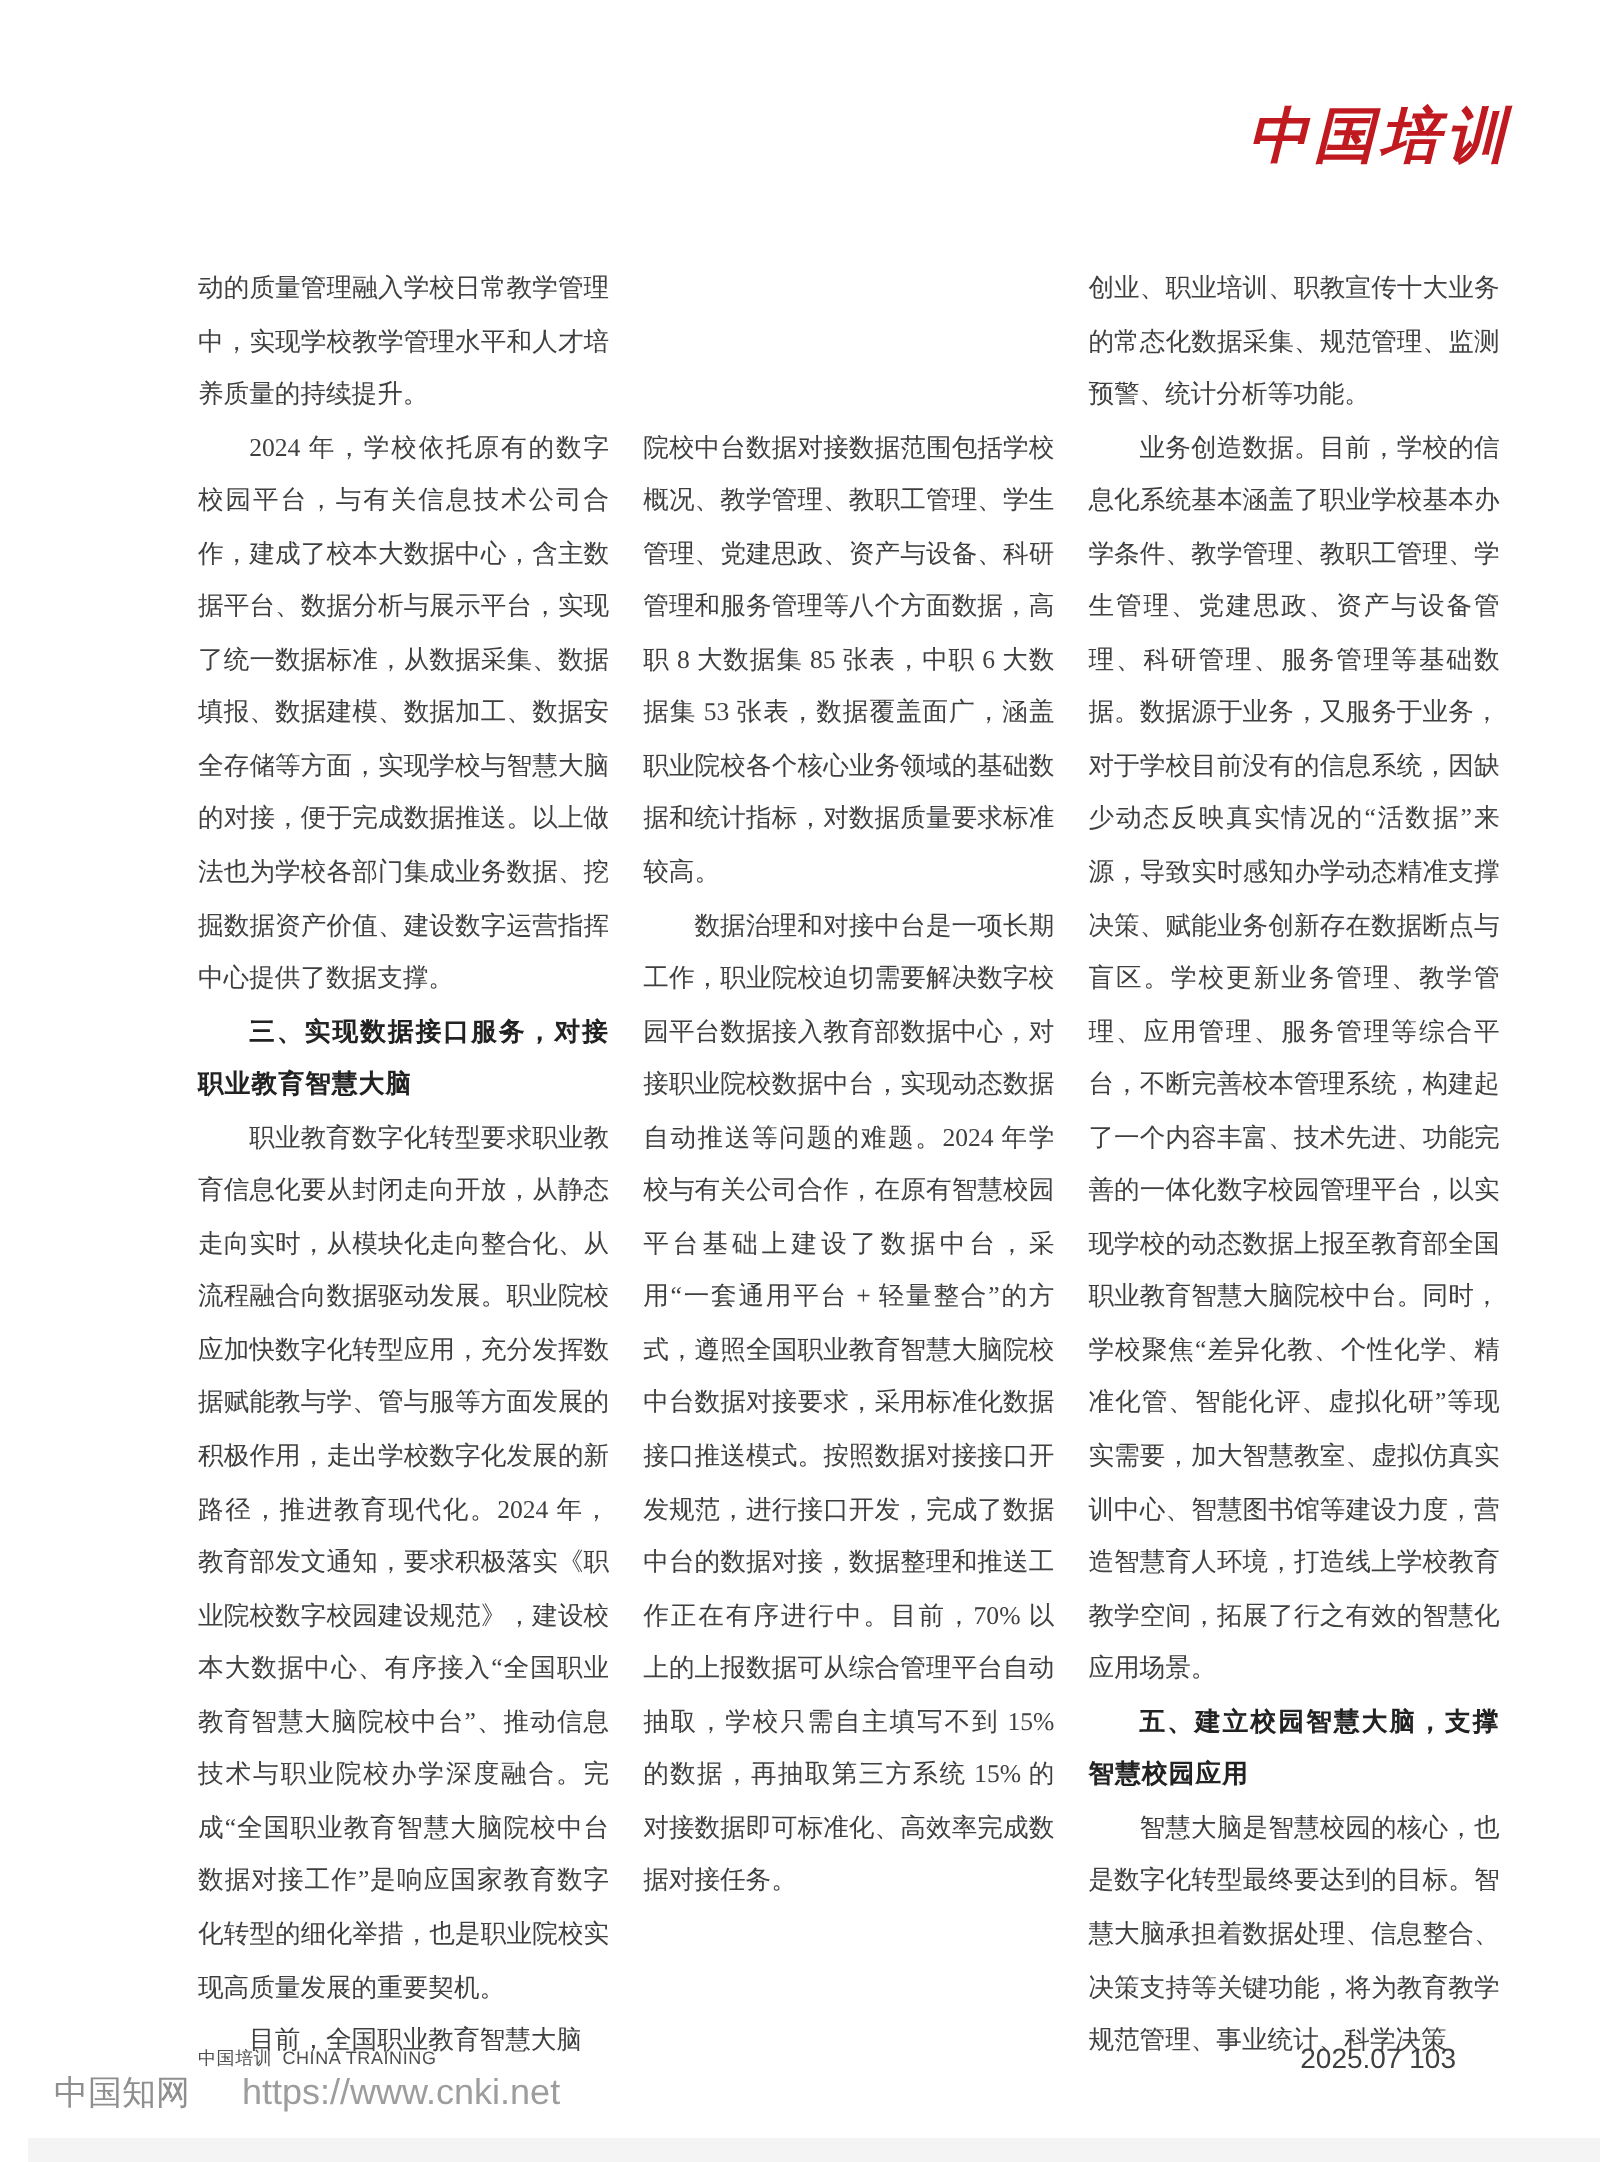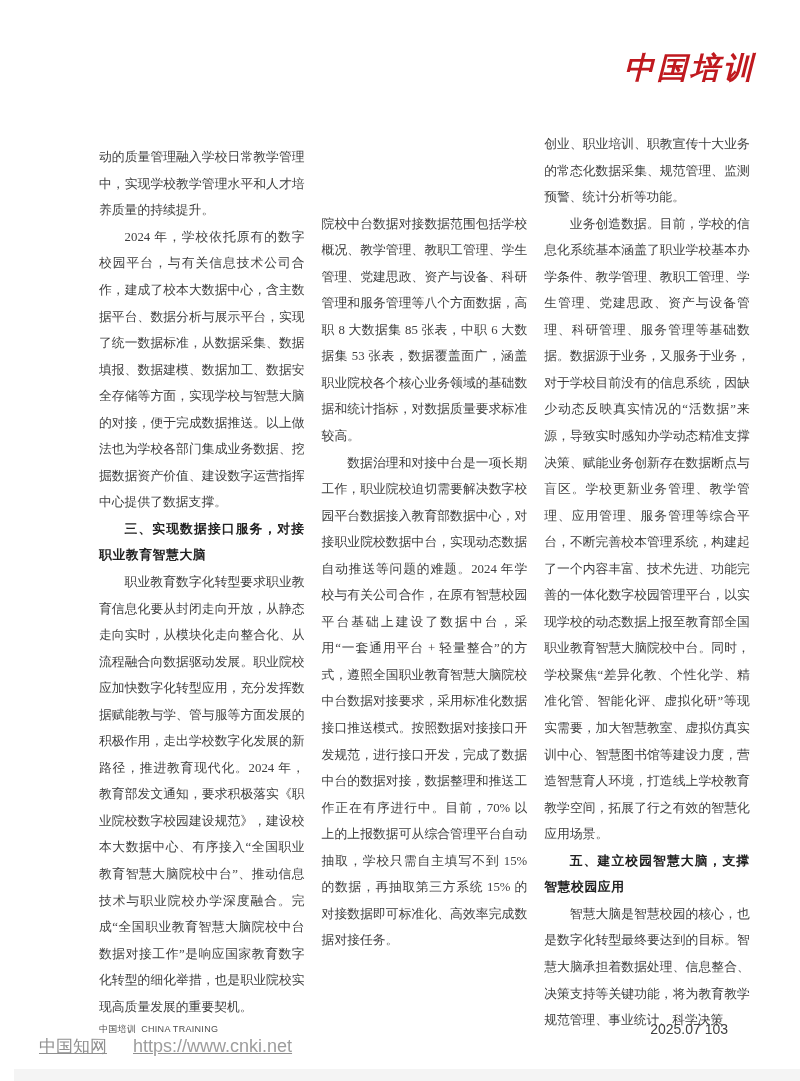--- a/index.html
+++ b/index.html
@@ -48,25 +48,24 @@
   }
   .footer-journal .en { margin-left:5px;text-align:center; }
   .footer-issue {
     position:absolute; right:72px; top:1021px;
     font-size:14px; color:#3f3f3f;
     font-family:"Liberation Sans", sans-serif;
   }
 
   
   .watermark {
-    position:absolute; left:25px; top:1035px;
+    position:absolute; left:13px; top:1035px;
     font-family:"Liberation Sans", sans-serif;
     font-size:17px; color:#8f8f8f;
     white-space:nowrap;
-    text-decoration:underline;
   }
   .watermark .url { margin-left:26px; font-size:18px; color:#9d9d9d; }
 
   
   .bottom-edge {
     position:absolute; left:0; right:0; bottom:0; height:12px;
     background:#f4f4f4;
   }
 </style>
 </head>
@@ -75,20 +74,21 @@
 <div class="page">
 
   <div class="logo">中国培训</div>
 
   <div class="article">
     <div class="col">
         <p class="block continuation">动的质量管理融入学校日常教学管理中，实现学校教学管理水平和人才培养质量的持续提升。</p>
         <p class="block paragraph">2024 年，学校依托原有的数字校园平台，与有关信息技术公司合作，建成了校本大数据中心，含主数据平台、数据分析与展示平台，实现了统一数据标准，从数据采集、数据填报、数据建模、数据加工、数据安全存储等方面，实现学校与智慧大脑的对接，便于完成数据推送。以上做法也为学校各部门集成业务数据、挖掘数据资产价值、建设数字运营指挥中心提供了数据支撑。</p>
         <p class="block heading">三、实现数据接口服务，对接职业教育智慧大脑</p>
         <p class="block paragraph">职业教育数字化转型要求职业教育信息化要从封闭走向开放，从静态走向实时，从模块化走向整合化、从流程融合向数据驱动发展。职业院校应加快数字化转型应用，充分发挥数据赋能教与学、管与服等方面发展的积极作用，走出学校数字化发展的新路径，推进教育现代化。2024 年，教育部发文通知，要求积极落实《职业院校数字校园建设规范》，建设校本大数据中心、有序接入“全国职业教育智慧大脑院校中台”、推动信息技术与职业院校办学深度融合。完成“全国职业教育智慧大脑院校中台数据对接工作”是响应国家教育数字化转型的细化举措，也是职业院校实现高质量发展的重要契机。</p>
+        <p class="block paragraph">目前，全国职业教育智慧大脑</p>
       </div>
     <div class="col">
         <p class="block continuation">院校中台数据对接数据范围包括学校概况、教学管理、教职工管理、学生管理、党建思政、资产与设备、科研管理和服务管理等八个方面数据，高职 8 大数据集 85 张表，中职 6 大数据集 53 张表，数据覆盖面广，涵盖职业院校各个核心业务领域的基础数据和统计指标，对数据质量要求标准较高。</p>
         <p class="block paragraph">数据治理和对接中台是一项长期工作，职业院校迫切需要解决数字校园平台数据接入教育部数据中心，对接职业院校数据中台，实现动态数据自动推送等问题的难题。2024 年学校与有关公司合作，在原有智慧校园平台基础上建设了数据中台，采用“一套通用平台 + 轻量整合”的方式，遵照全国职业教育智慧大脑院校中台数据对接要求，采用标准化数据接口推送模式。按照数据对接接口开发规范，进行接口开发，完成了数据中台的数据对接，数据整理和推送工作正在有序进行中。目前，70% 以上的上报数据可从综合管理平台自动抽取，学校只需自主填写不到 15% 的数据，再抽取第三方系统 15% 的对接数据即可标准化、高效率完成数据对接任务。</p>
       </div>
     <div class="col">
         <p class="block continuation">创业、职业培训、职教宣传十大业务的常态化数据采集、规范管理、监测预警、统计分析等功能。</p>
         <p class="block paragraph">业务创造数据。目前，学校的信息化系统基本涵盖了职业学校基本办学条件、教学管理、教职工管理、学生管理、党建思政、资产与设备管理、科研管理、服务管理等基础数据。数据源于业务，又服务于业务，对于学校目前没有的信息系统，因缺少动态反映真实情况的“活数据”来源，导致实时感知办学动态精准支撑决策、赋能业务创新存在数据断点与盲区。学校更新业务管理、教学管理、应用管理、服务管理等综合平台，不断完善校本管理系统，构建起了一个内容丰富、技术先进、功能完善的一体化数字校园管理平台，以实现学校的动态数据上报至教育部全国职业教育智慧大脑院校中台。同时，学校聚焦“差异化教、个性化学、精准化管、智能化评、虚拟化研”等现实需要，加大智慧教室、虚拟仿真实训中心、智慧图书馆等建设力度，营造智慧育人环境，打造线上学校教育教学空间，拓展了行之有效的智慧化应用场景。</p>
         <p class="block heading">五、建立校园智慧大脑，支撑智慧校园应用</p>
         <p class="block paragraph">智慧大脑是智慧校园的核心，也是数字化转型最终要达到的目标。智慧大脑承担着数据处理、信息整合、决策支持等关键功能，将为教育教学规范管理、事业统计、科学决策</p>

